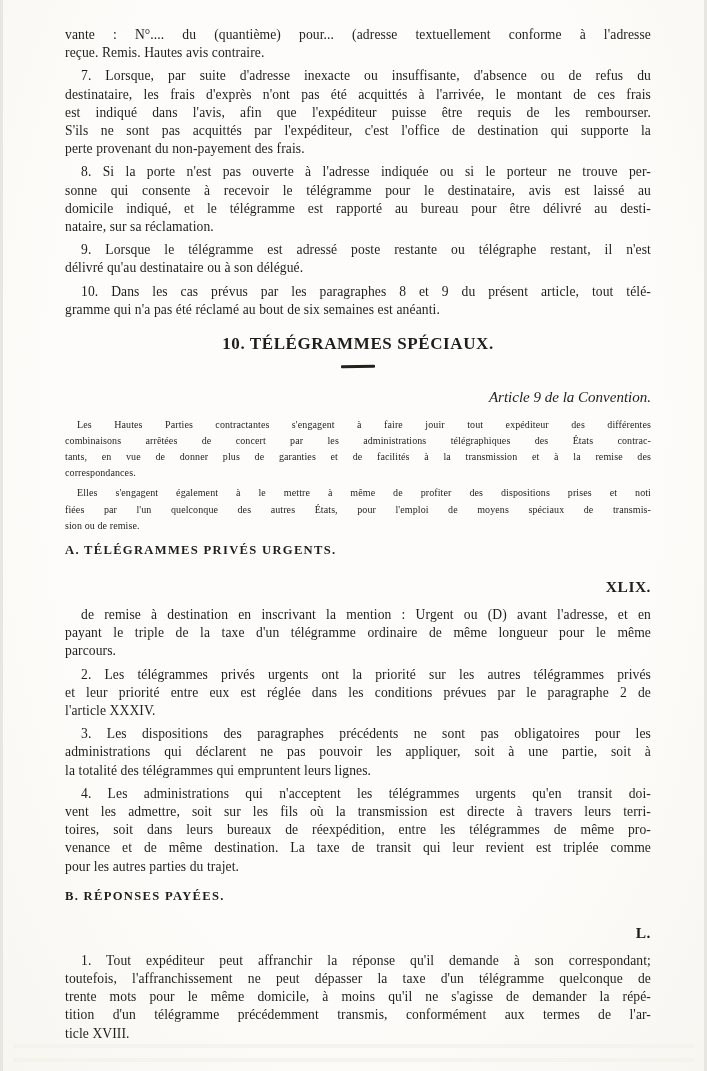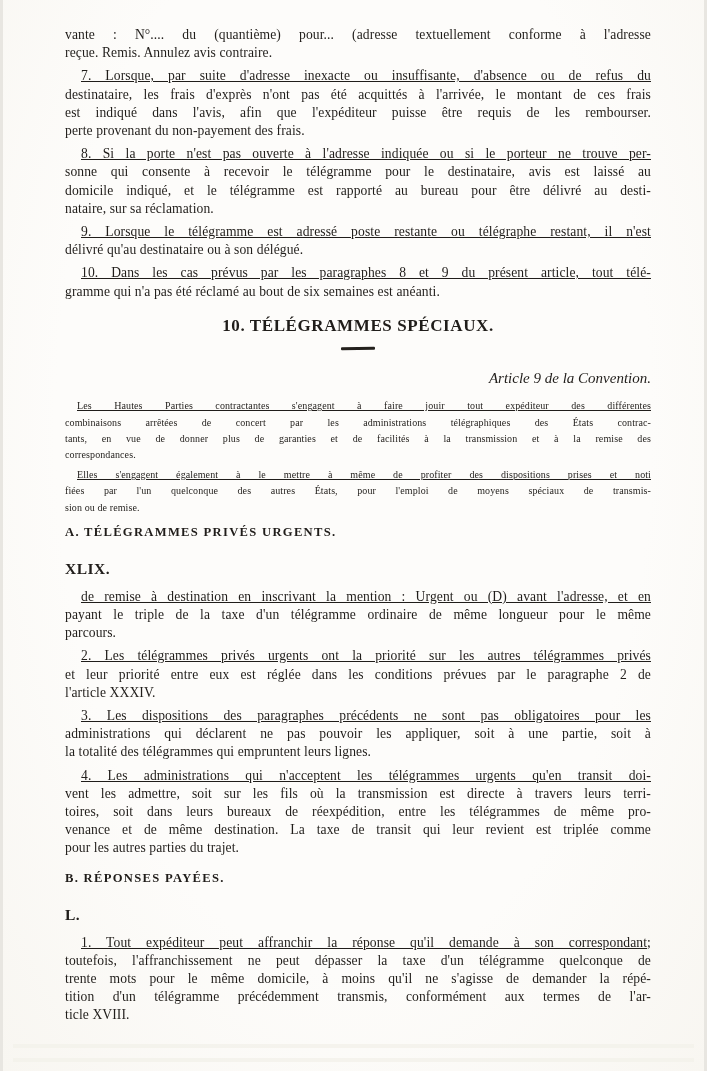--- a/index.html
+++ b/index.html
@@ -25,21 +25,21 @@
   .para.body { font-size: 13.6px; line-height: 18.2px; margin-top: 5px; }
   .para.body:first-child { margin-top: 0; }
   .para.small { font-size: 10px; line-height: 16.2px; margin-top: 4px; }
   .para .line {
     text-align: justify;
     text-align-last: justify;
     white-space: normal;
     letter-spacing: 0.1px;
   }
   .para .line.last { text-align-last: left; }
-  .para.indent .line:first-child { text-indent: 16px; text-decoration: underline; }
+  .para.indent .line:first-child { text-indent: 16px; }
   .para.small.indent .line:first-child { text-indent: 12px; }
   .para.small.first-small { margin-top: 11px; }
 
   .heading-main {
     text-align: center;
     font-size: 17px;
     letter-spacing: 0.6px;
     margin-top: 15px;
     font-weight: 600;
   }
@@ -59,21 +59,21 @@
   }
   .heading-caps {
     text-align: left;
     font-size: 12.6px;
     letter-spacing: 1.3px;
     margin-top: 9px;
     font-weight: 600;
   }
   .heading-caps.gap-large { margin-top: 13px; }
   .heading-roman {
-    text-align: left;
+    text-align: right;
     font-size: 15.5px;
     letter-spacing: 0.5px;
     margin-top: 19px;
     font-weight: 600;
   }
   .heading-caps + .heading-roman { margin-top: 20px; }
   .heading-roman + .para.body { margin-top: 10px; }
 
   
   .scan-streak {
@@ -87,26 +87,27 @@
   .scan-streak.s1 { top: 1044px; }
   .scan-streak.s2 { top: 1058px; }
 </style>
 </head>
 <body>
 
 <div class="page">
   <div class="text-col">
       <div class="para body">
         <div class="line">vante : N°.... du (quantième) pour... (adresse textuellement conforme à l'adresse</div>
-        <div class="line last">reçue. Remis. Annulez avis contraire.</div>
+        <div class="line last">reçue. Remis. Hautes avis contraire.</div>
       </div>
       <div class="para body indent">
         <div class="line">7. Lorsque, par suite d'adresse inexacte ou insuffisante, d'absence ou de refus du</div>
         <div class="line">destinataire, les frais d'exprès n'ont pas été acquittés à l'arrivée, le montant de ces frais</div>
         <div class="line">est indiqué dans l'avis, afin que l'expéditeur puisse être requis de les rembourser.</div>
+        <div class="line">S'ils ne sont pas acquittés par l'expéditeur, c'est l'office de destination qui supporte la</div>
         <div class="line last">perte provenant du non-payement des frais.</div>
       </div>
       <div class="para body indent">
         <div class="line">8. Si la porte n'est pas ouverte à l'adresse indiquée ou si le porteur ne trouve per-</div>
         <div class="line">sonne qui consente à recevoir le télégramme pour le destinataire, avis est laissé au</div>
         <div class="line">domicile indiqué, et le télégramme est rapporté au bureau pour être délivré au desti-</div>
         <div class="line last">nataire, sur sa réclamation.</div>
       </div>
       <div class="para body indent">
         <div class="line">9. Lorsque le télégramme est adressé poste restante ou télégraphe restant, il n'est</div>

